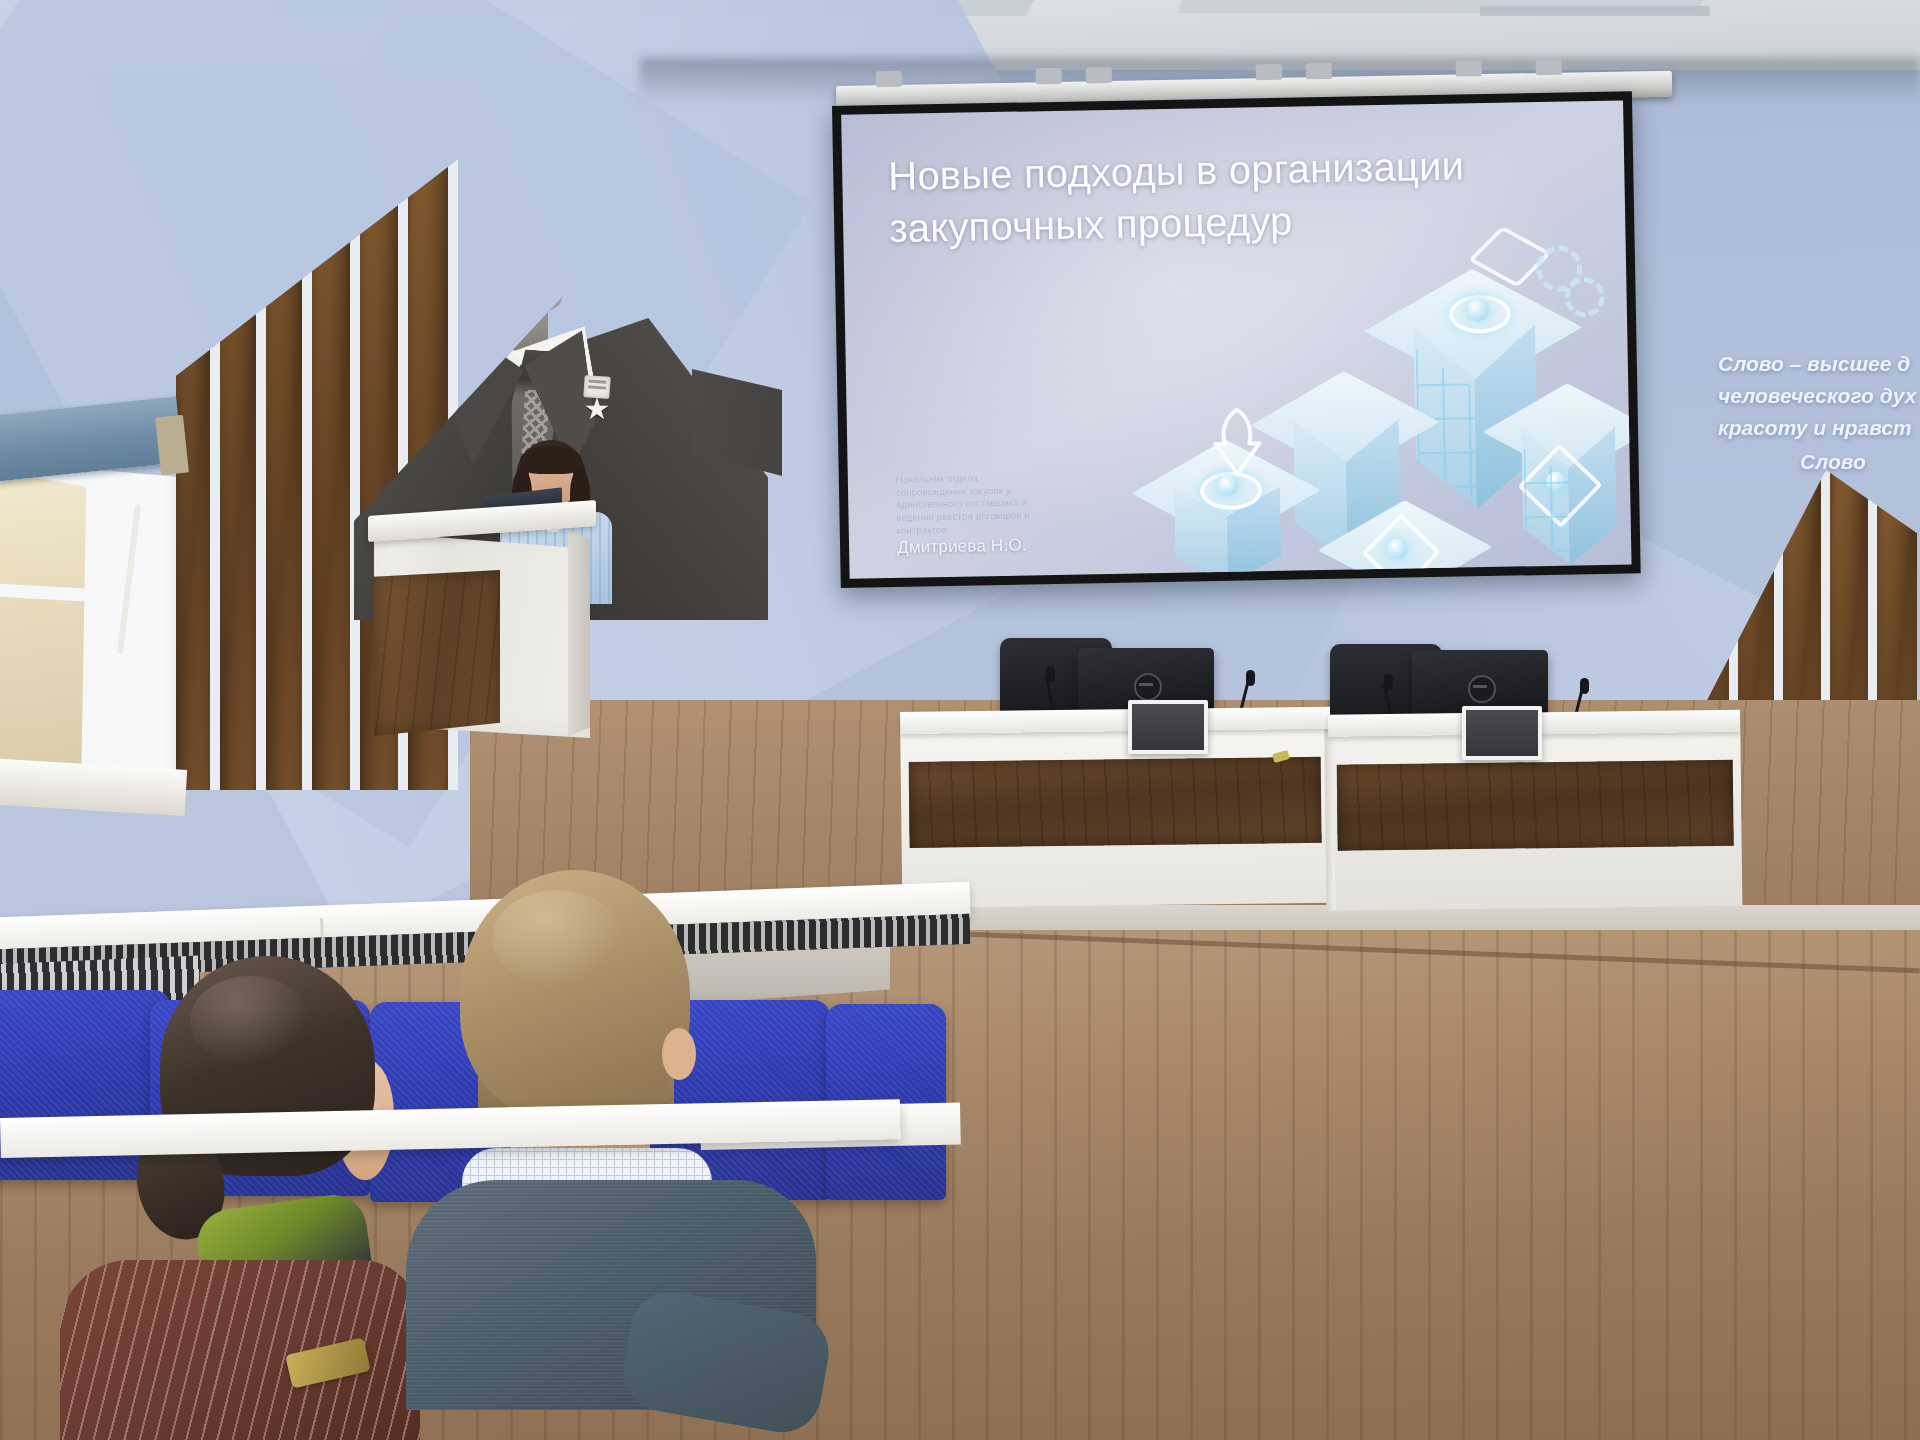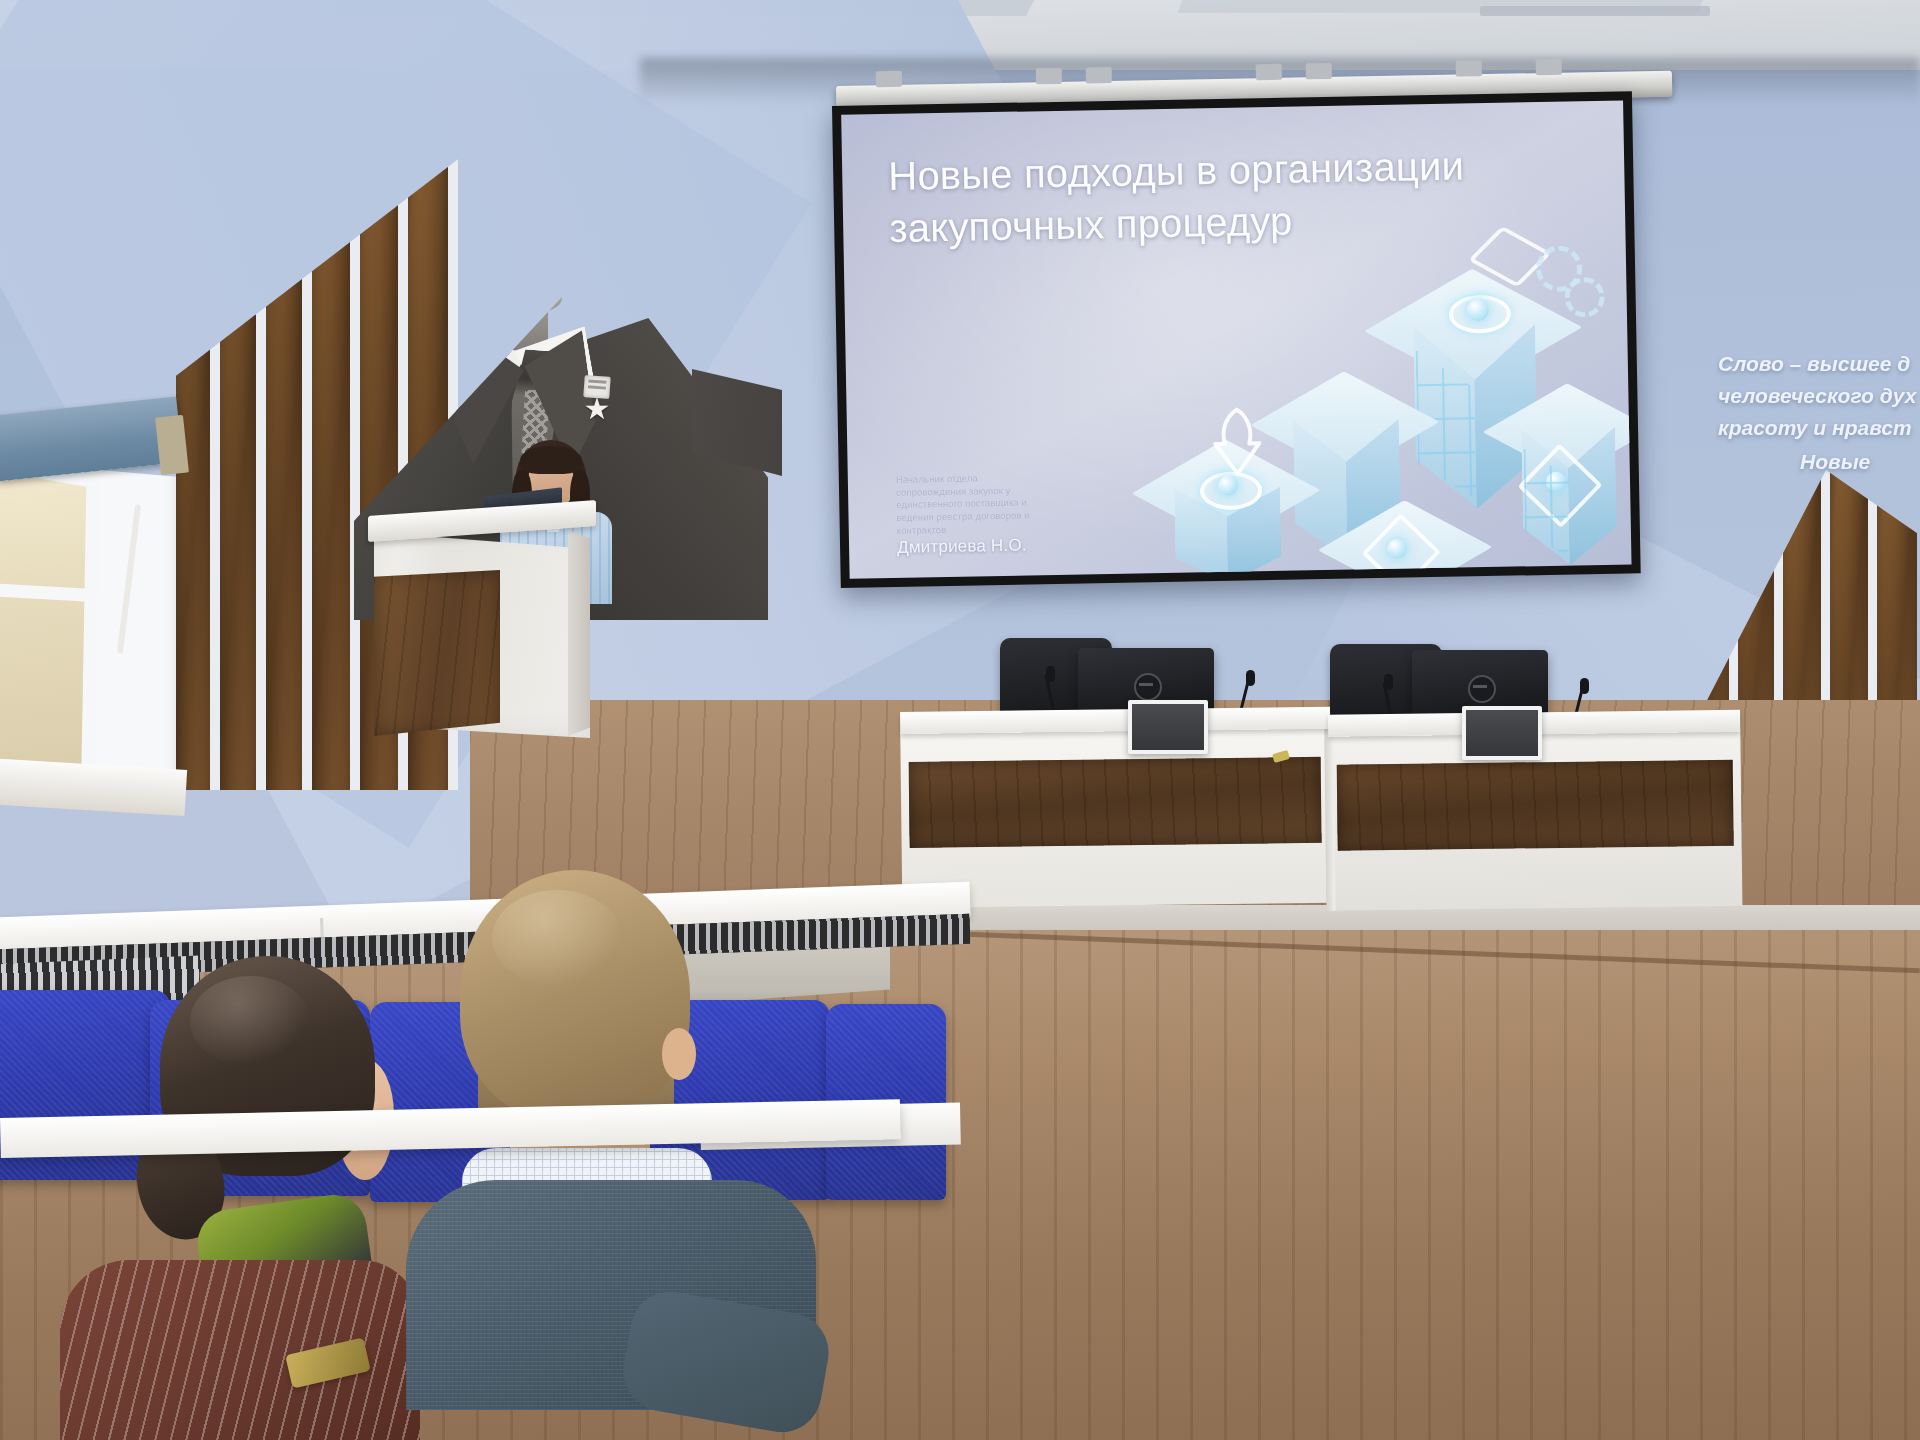--- a/index.html
+++ b/index.html
@@ -457,21 +457,21 @@
       </div>
       <div id="slide-presenter" class="abs">Дмитриева Н.О.</div>
     </div>
   </div>
 
   <div id="wall-quote" class="abs">
     <div>Слово – высшее д</div>
     <div>человеческого дух</div>
     <div>красоту и нравст</div>
   </div>
-  <div id="wall-author" class="abs">Новые</div>
+  <div id="wall-author" class="abs">Слово</div>
 
   <div id="stage-floor" class="abs"></div>
   <div id="stage-floor-grain" class="abs"></div>
   <div id="stage-front" class="abs"></div>
   <div id="lower-floor" class="abs"></div>
   <div id="lower-floor-grain" class="abs"></div>
   <div id="floor-seam" class="abs"></div>
   <div id="stage-step" class="abs"></div>
 
   <div id="speaker" class="abs">

